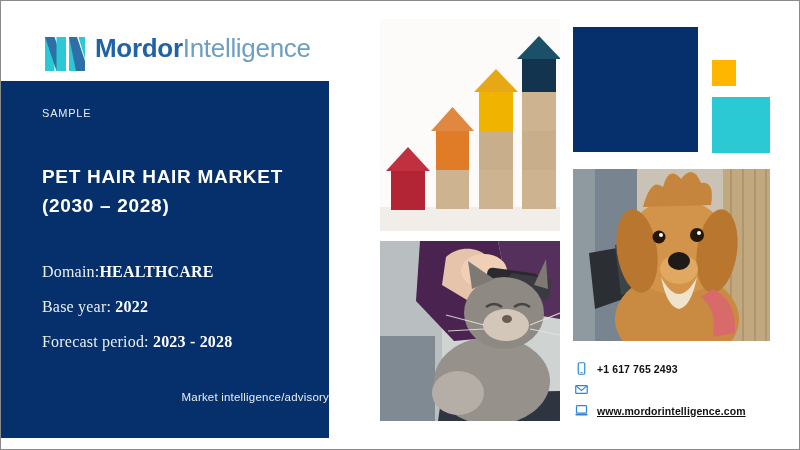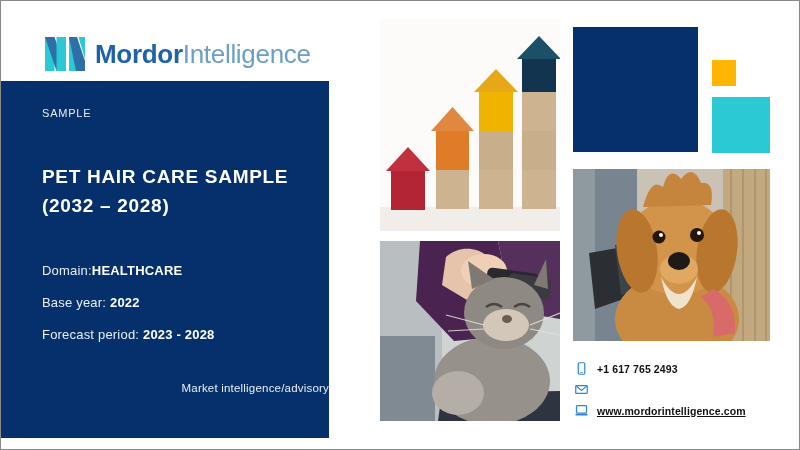--- a/index.html
+++ b/index.html
@@ -23,21 +23,20 @@
     background: #ffffff;
     overflow: hidden;
   }
 
   
   #logo-block {
     position: absolute;
     left: 44px;
     top: 34px;
     display: flex;
-    align-items: center;
     gap: 10px;
   }
   #logo-mark { width: 40px; height: 38px; display: block; }
   #logo-text {
     font-size: 26px;
     letter-spacing: -0.3px;
     white-space: nowrap;
     line-height: 1;
   }
   #logo-text .brand-bold {
@@ -77,23 +76,24 @@
   }
   #report-period {
     font-size: 19px;
     font-weight: bold;
     letter-spacing: 0.7px;
     line-height: 1.55;
     color: #ffffff;
   }
   .meta-row {
     margin-top: 17px;
-    font-size: 13px;
+    font-size: 16px;
     color: #e9eef5;
     letter-spacing: 0.2px;
+    font-family: Liberation Serif, serif;
   }
   .meta-row.first { margin-top: 42px; }
   .meta-row .meta-value {
     font-weight: bold;
     color: #ffffff;
   }
   #tagline {
     margin-top: 40px;
     font-size: 11.5px;
     color: #e9eef5;
@@ -182,22 +182,22 @@
       <polygon points="24,2 32,2 40,26 40,36 31,36" fill="#2f6fa8"></polygon>
       <polygon points="33.5,2 40,2 40,24" fill="#2bc9d4"></polygon>
     </svg>
     <div id="logo-text">
       <span class="brand-bold">Mordor</span><span class="brand-light">Intelligence</span>
     </div>
   </div>
 
   <div id="info-panel">
     <div id="sample-label">SAMPLE</div>
-    <div id="report-title">PET HAIR CARE SAMPLE</div>
-    <div id="report-period">(2032 – 2028)</div>
+    <div id="report-title">PET HAIR HAIR MARKET</div>
+    <div id="report-period">(2030 – 2028)</div>
 
     <div class="meta-row first">
       <span>Domain:</span><span class="meta-value">HEALTHCARE</span>
     </div>
     <div class="meta-row">
       <span>Base year:</span>
       <span class="meta-value">2022</span>
     </div>
     <div class="meta-row">
       <span>Forecast period:</span>

